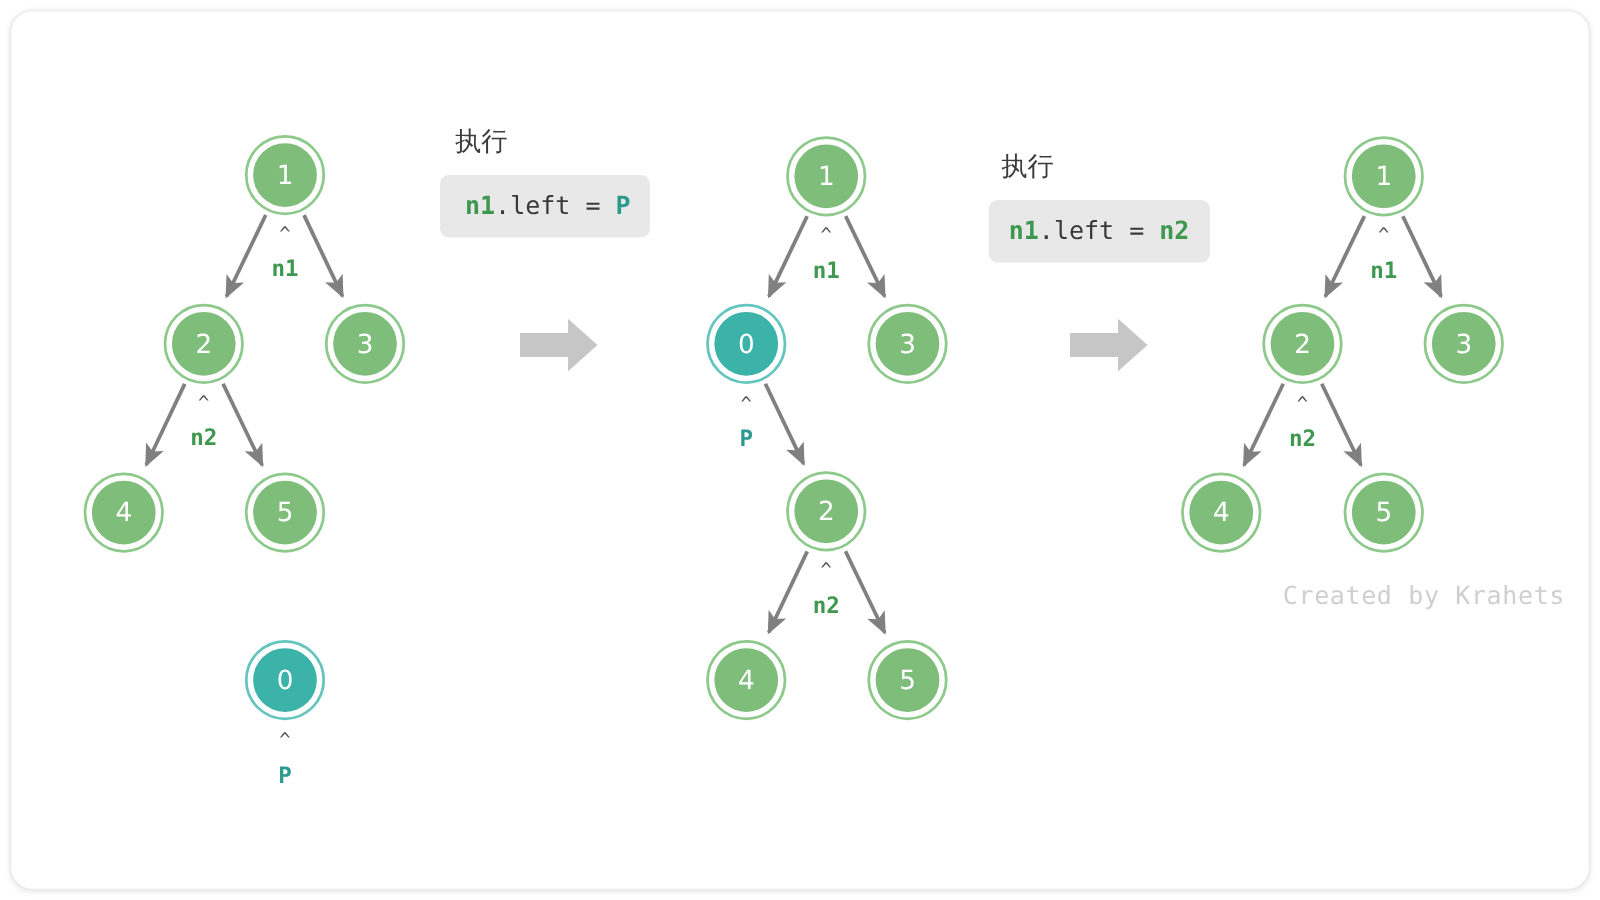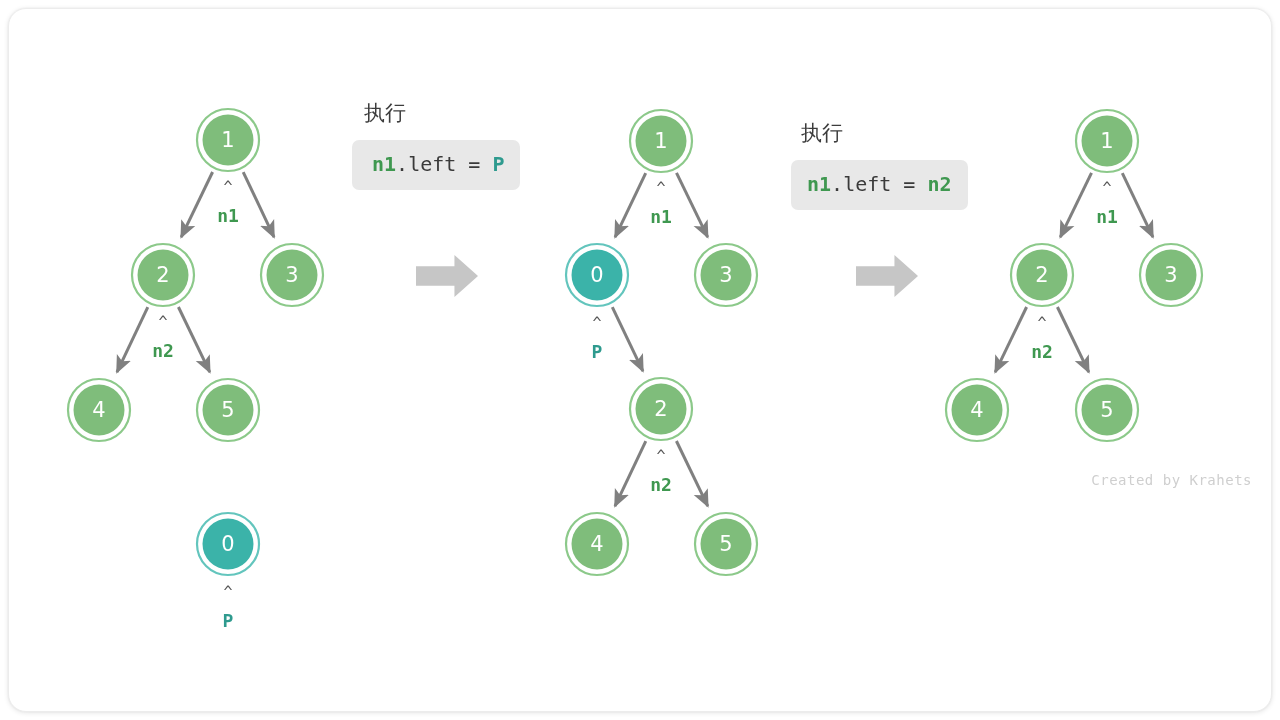--- a/index.html
+++ b/index.html
@@ -61,21 +61,21 @@
   }
   .code-line { white-space: pre; }
   .tk-var   { color: #3f9850; font-weight: bold; }
   .tk-ptr   { color: #2e9a8e; font-weight: bold; }
   .tk-plain { color: #3a3a3a; }
   .footer {
     position: absolute;
     right: 28px;
     bottom: 20px;
     font-family: "DejaVu Sans Mono", monospace;
-    font-size: 14px;
+    font-size: 20px;
     color: #cfcfcf;
     letter-spacing: 0.5px;
     white-space: nowrap;
   }
   .node-label {
     position: absolute;
     font-family: "DejaVu Sans Mono", monospace;
     font-size: 18px;
     font-weight: bold;
     text-align: center;

